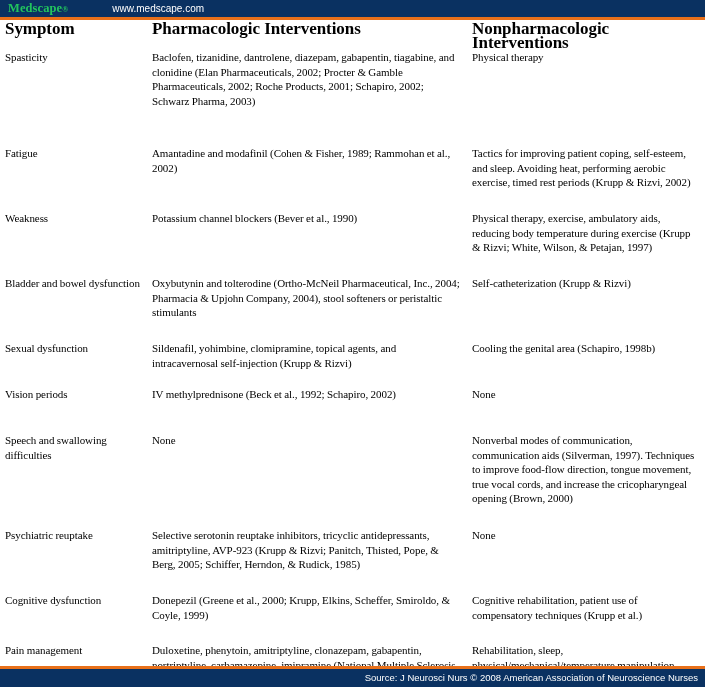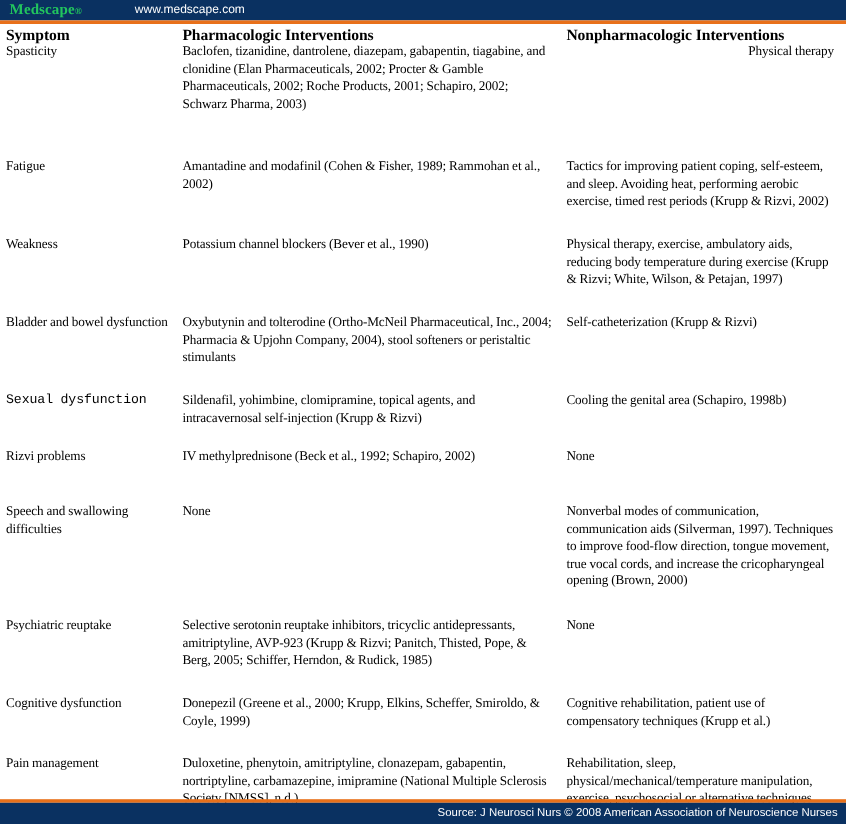--- a/index.html
+++ b/index.html
@@ -68,21 +68,21 @@
     width: 705px;
     table-layout: fixed;
   }
   table.data col.c1 { width: 152px; }
   table.data col.c2 { width: 320px; }
   table.data col.c3 { width: 233px; }
 
   table.data th {
     text-align: left;
     font-weight: bold;
-    font-size: 13px;
+    font-size: 17px;
     line-height: 14px;
     vertical-align: top;
     padding: 0 8px 0 0;
     letter-spacing: -0.05px;
     margin-top: 23px;
   }
   table.data td {
     vertical-align: top;
     font-size: 11px;
     line-height: 14.6px;
@@ -144,44 +144,44 @@
       <tr>
         <th>Symptom</th>
         <th>Pharmacologic Interventions</th>
         <th>Nonpharmacologic Interventions</th>
       </tr>
     </thead>
     <tbody id="table-body">
         <tr class="row">
           <td style="height: 96px;">Spasticity</td>
           <td style="height: 96px;">Baclofen, tizanidine, dantrolene, diazepam, gabapentin, tiagabine, and clonidine (Elan Pharmaceuticals, 2002; Procter &amp; Gamble Pharmaceuticals, 2002; Roche Products, 2001; Schapiro, 2002; Schwarz Pharma, 2003)</td>
-          <td style="height: 96px; text-align: right;">Physical therapy</td>
+          <td style="height: 96px;">Physical therapy</td>
         </tr>
         <tr class="row">
           <td style="height: 65px;">Fatigue</td>
           <td style="height: 65px;">Amantadine and modafinil (Cohen &amp; Fisher, 1989; Rammohan et al., 2002)</td>
           <td style="height: 65px;">Tactics for improving patient coping, self-esteem, and sleep. Avoiding heat, performing aerobic exercise, timed rest periods (Krupp &amp; Rizvi, 2002)</td>
         </tr>
         <tr class="row">
           <td style="height: 65px;">Weakness</td>
           <td style="height: 65px;">Potassium channel blockers (Bever et al., 1990)</td>
           <td style="height: 65px;">Physical therapy, exercise, ambulatory aids, reducing body temperature during exercise (Krupp &amp; Rizvi; White, Wilson, &amp; Petajan, 1997)</td>
         </tr>
         <tr class="row">
           <td style="height: 65px;">Bladder and bowel dysfunction</td>
           <td style="height: 65px;">Oxybutynin and tolterodine (Ortho-McNeil Pharmaceutical, Inc., 2004; Pharmacia &amp; Upjohn Company, 2004), stool softeners or peristaltic stimulants</td>
           <td style="height: 65px;">Self-catheterization (Krupp &amp; Rizvi)</td>
         </tr>
         <tr class="row">
-          <td style="height: 46px; font-family: Liberation Mono, monospace;">Sexual dysfunction</td>
+          <td style="height: 46px;">Sexual dysfunction</td>
           <td style="height: 46px;">Sildenafil, yohimbine, clomipramine, topical agents, and intracavernosal self-injection (Krupp &amp; Rizvi)</td>
           <td style="height: 46px;">Cooling the genital area (Schapiro, 1998b)</td>
         </tr>
         <tr class="row">
-          <td style="height: 46px;">Rizvi problems</td>
+          <td style="height: 46px;">Vision periods</td>
           <td style="height: 46px;">IV methylprednisone (Beck et al., 1992; Schapiro, 2002)</td>
           <td style="height: 46px;">None</td>
         </tr>
         <tr class="row">
           <td style="height: 95px;">Speech and swallowing difficulties</td>
           <td style="height: 95px;">None</td>
           <td style="height: 95px;">Nonverbal modes of communication, communication aids (Silverman, 1997). Techniques to improve food-flow direction, tongue movement, true vocal cords, and increase the cricopharyngeal opening (Brown, 2000)</td>
         </tr>
         <tr class="row">
           <td style="height: 65px;">Psychiatric reuptake</td>

